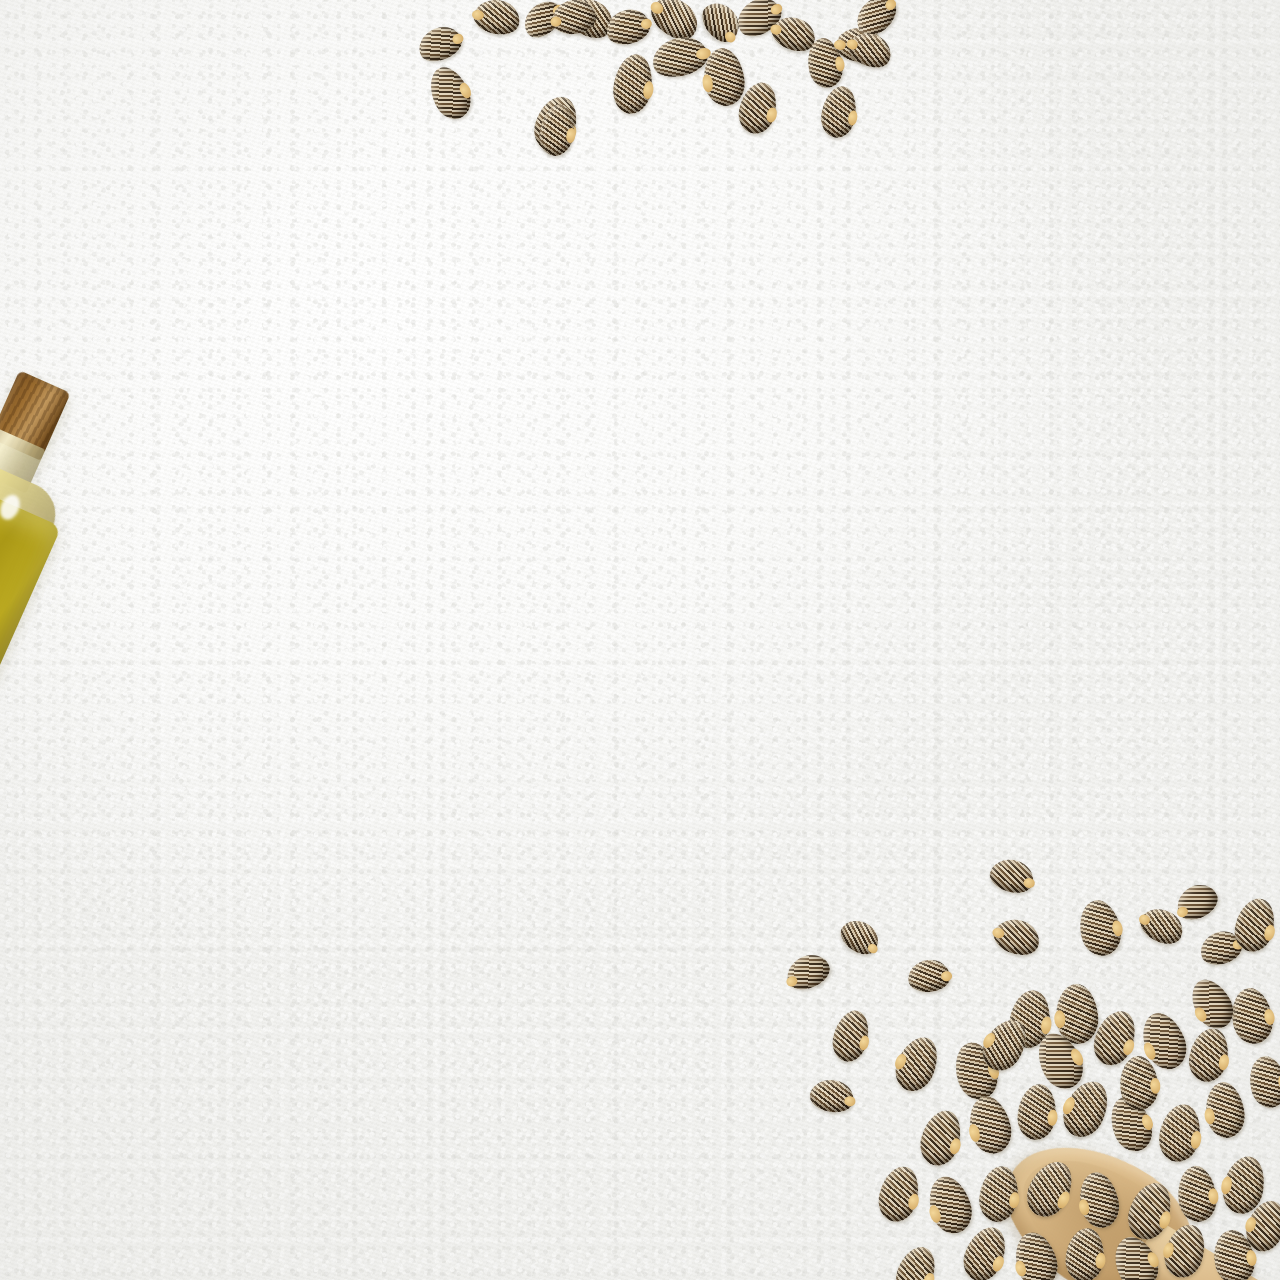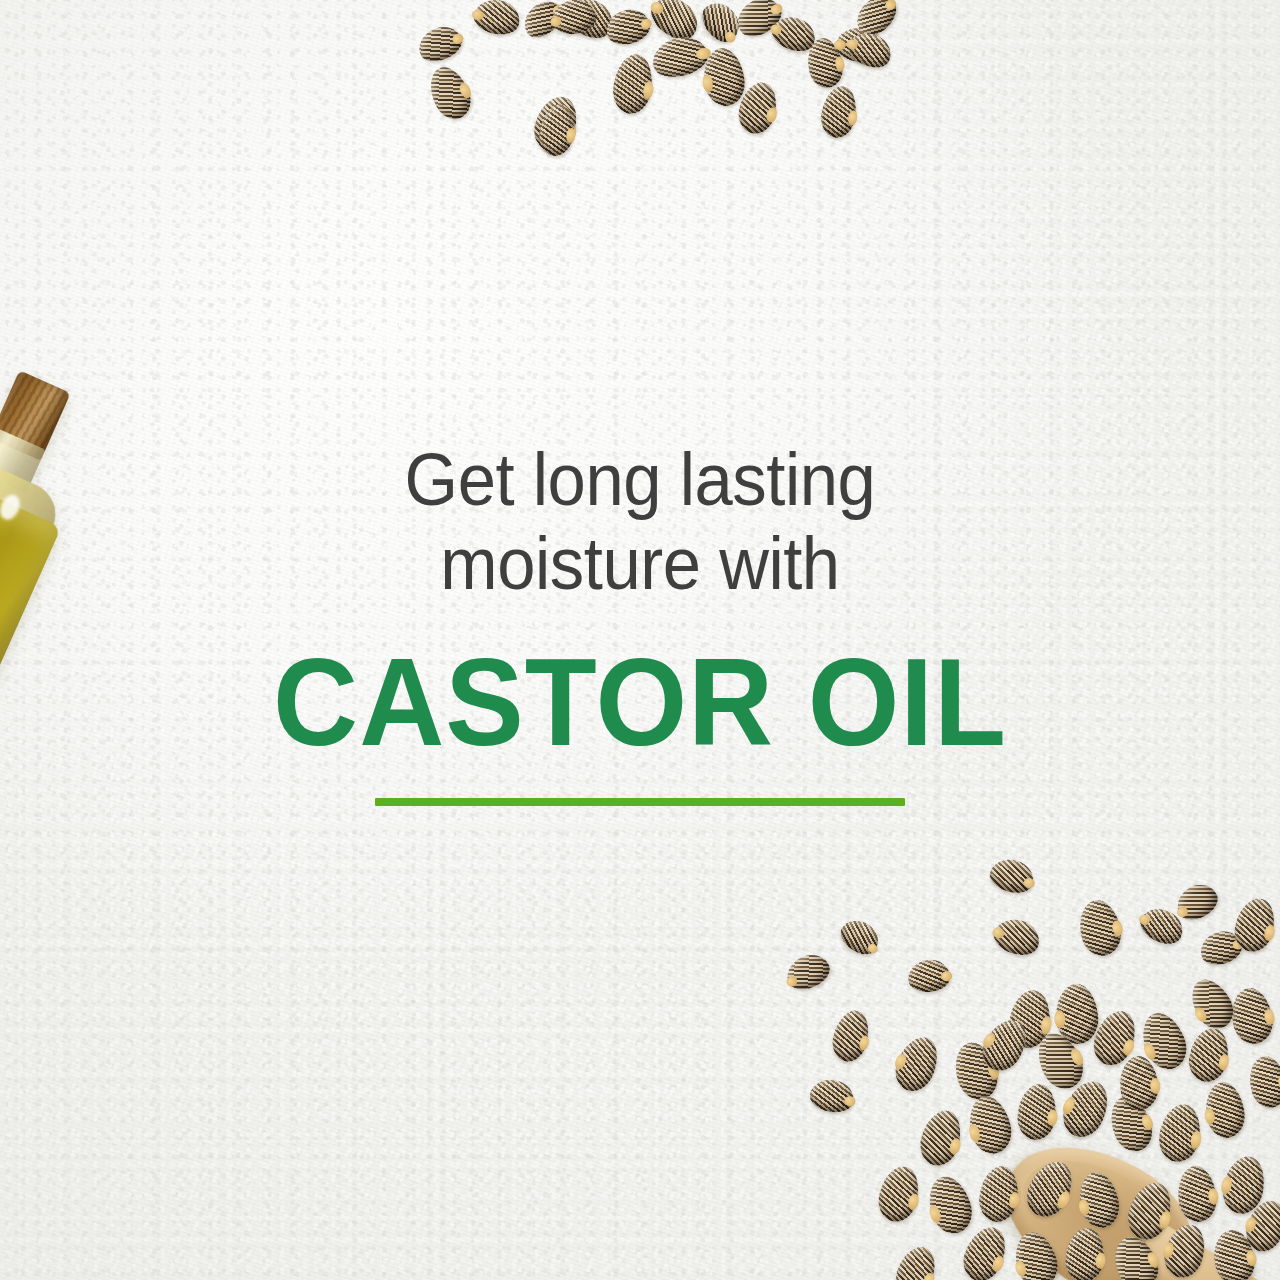--- a/index.html
+++ b/index.html
@@ -326,22 +326,14 @@
       <div class="seed on-spoon" style="left: 456px; top: 38px; width: 38px; height: 54px; transform: rotate(14deg);"></div>
       <div class="seed on-spoon" style="left: 470px; top: 196px; width: 36px; height: 52px; transform: rotate(-12deg);"></div>
       <div class="seed flip on-spoon" style="left: 468px; top: 340px; width: 36px; height: 52px; transform: rotate(18deg);"></div>
       <div class="seed on-spoon" style="left: 260px; top: 172px; width: 40px; height: 58px; transform: rotate(-26deg);"></div>
       <div class="seed flip on-spoon" style="left: 206px; top: 158px; width: 38px; height: 54px; transform: rotate(30deg);"></div>
       <div class="seed on-spoon" style="left: 340px; top: 196px; width: 38px; height: 54px; transform: rotate(-4deg);"></div>
       <div class="seed on-spoon" style="left: 118px; top: 386px; width: 36px; height: 52px; transform: rotate(20deg);"></div>
       <div class="seed flip on-spoon" style="left: 414px; top: 118px; width: 36px; height: 52px; transform: rotate(-30deg);"></div>
     </div>
 
-  <div class="text-block">
-    <div class="headline" style="color: rgb(63, 63, 63);">
-      <span class="line">Get long lasting</span>
-      <span class="line">moisture with</span>
-    </div>
-    <div class="product-name" style="color: rgb(31, 139, 76);">CASTOR OIL</div>
-    <div class="rule" style="background: rgb(92, 174, 34); width: 530px; height: 8px;"></div>
-  </div>
 
 </div>
 
 </body></html>

